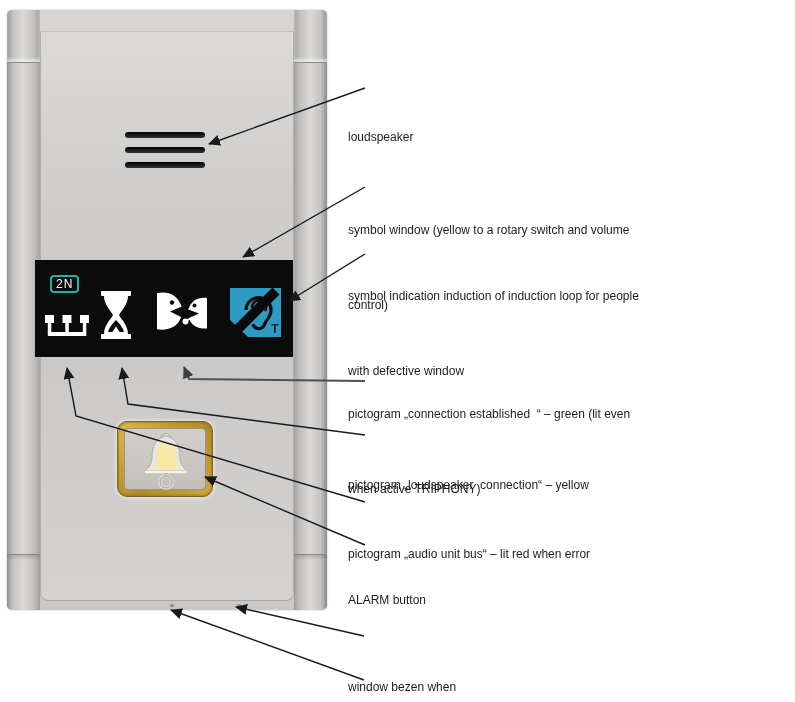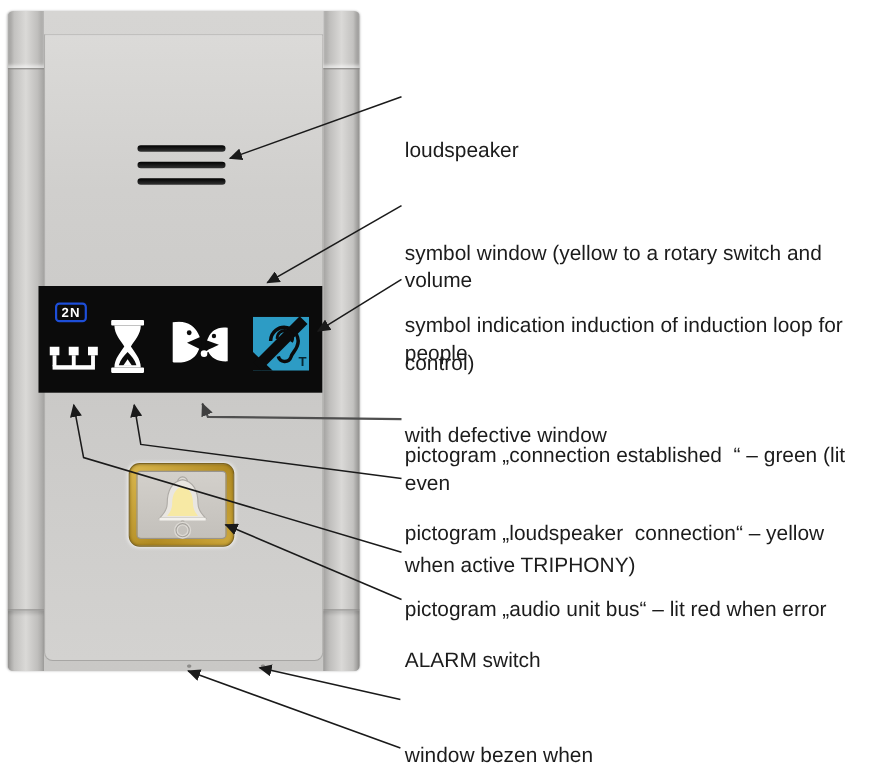--- a/index.html
+++ b/index.html
@@ -26,41 +26,41 @@
     background:linear-gradient(180deg,#dbdad8 0%,#d0cfcd 25%,#cac9c7 55%,#d3d2d0 100%);
     border-left:1px solid #b0afad;border-right:1px solid #b0afad;
     border-top:1px solid #bfbebc;border-bottom:1px solid #a7a6a4;
     border-radius:0 0 8px 8px;
   }
   .slot{position:absolute;left:118px;width:80px;height:6px;border-radius:3px;
         background:linear-gradient(180deg,#000,#333);}
   .symbol-window{position:absolute;left:28px;top:250px;width:258px;height:97px;background:#0b0b0b;}
   .logo2n{
     position:absolute;left:15px;top:15px;height:14px;padding:0 4px;
-    border:2px solid #1d4ed8;border-radius:4px;color:#fff;
-    font-size:12px;font-weight:bold;line-height:14px;letter-spacing:1px;
+    border:2px solid #14b8a6;border-radius:4px;color:#fff;
+    font-size:12px;font-weight:normal;line-height:14px;letter-spacing:1px;
   }
   .icon-abs{position:absolute;}
 
   .alarm-button{
     position:absolute;left:110px;top:411px;width:96px;height:76px;
     background:linear-gradient(135deg,#dcb94f,#b28c24 55%,#cfa93c);
     border:1px solid #7e651f;border-radius:10px;box-sizing:border-box;
     box-shadow:0 0 4px rgba(255,255,255,.9), inset 0 0 3px rgba(110,82,8,.8);
   }
   .alarm-inner{
     position:absolute;left:6px;right:6px;top:6px;bottom:6px;
     background:linear-gradient(180deg,#d3d0cb,#c3c0bb);
     border:1px solid #98948e;border-radius:4px;
   }
   .hole{position:absolute;width:4px;height:3px;border-radius:2px;background:#8d8c8a;top:594px;}
 
   
   .label{
-    position:absolute;left:368px;color:#1c1c1c;font-size:19px;line-height:25px;
+    position:absolute;left:348px;color:#1c1c1c;font-size:12px;line-height:25px;
     white-space:pre-wrap;width:424px;
   }
   .label span{display:block;}
 
   .overlay{position:absolute;left:0;top:0;pointer-events:none;}
 </style>
 </head>
 <body>
 
 <div class="device">
@@ -155,21 +155,21 @@
   <span>pictogram „connection established  “ – green (lit even</span>
   <span>when active TRIPHONY)</span>
 </div>
 <div class="label" style="top:423px">
   <span>pictogram „loudspeaker  connection“ – yellow</span>
 </div>
 <div class="label" style="top:492px">
   <span>pictogram „audio unit bus“ – lit red when error</span>
 </div>
 <div class="label" style="top:538px">
-  <span>ALARM switch</span>
+  <span>ALARM button</span>
 </div>
 <div class="label" style="top:625px">
   <span>window bezen when</span>
 </div>
 <div class="label" style="top:672px">
   
 </div>
 
 <svg class="overlay" width="795" height="702" viewBox="0 0 795 702">
   <defs>

